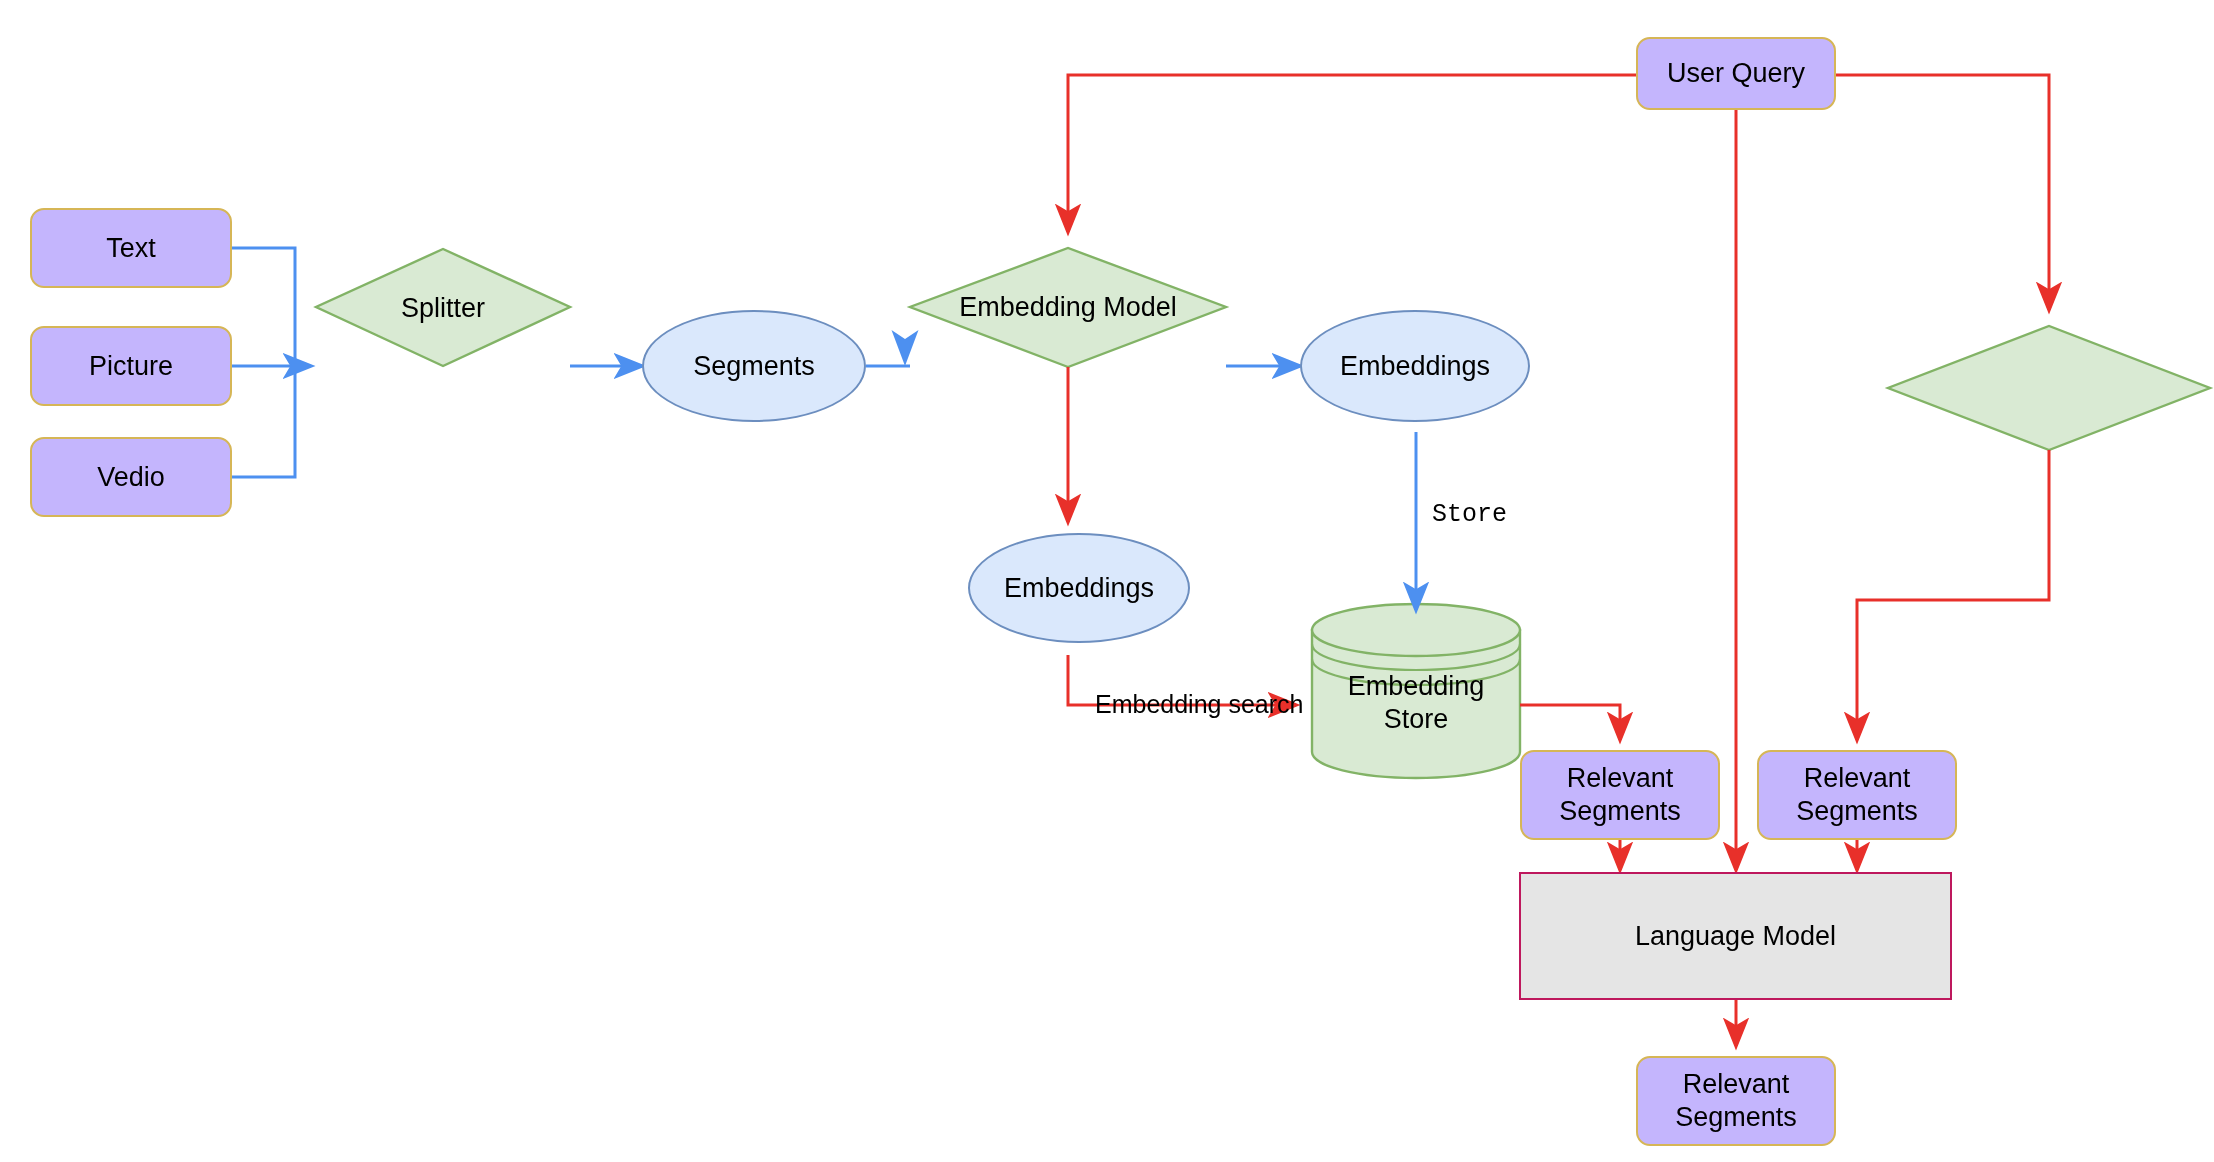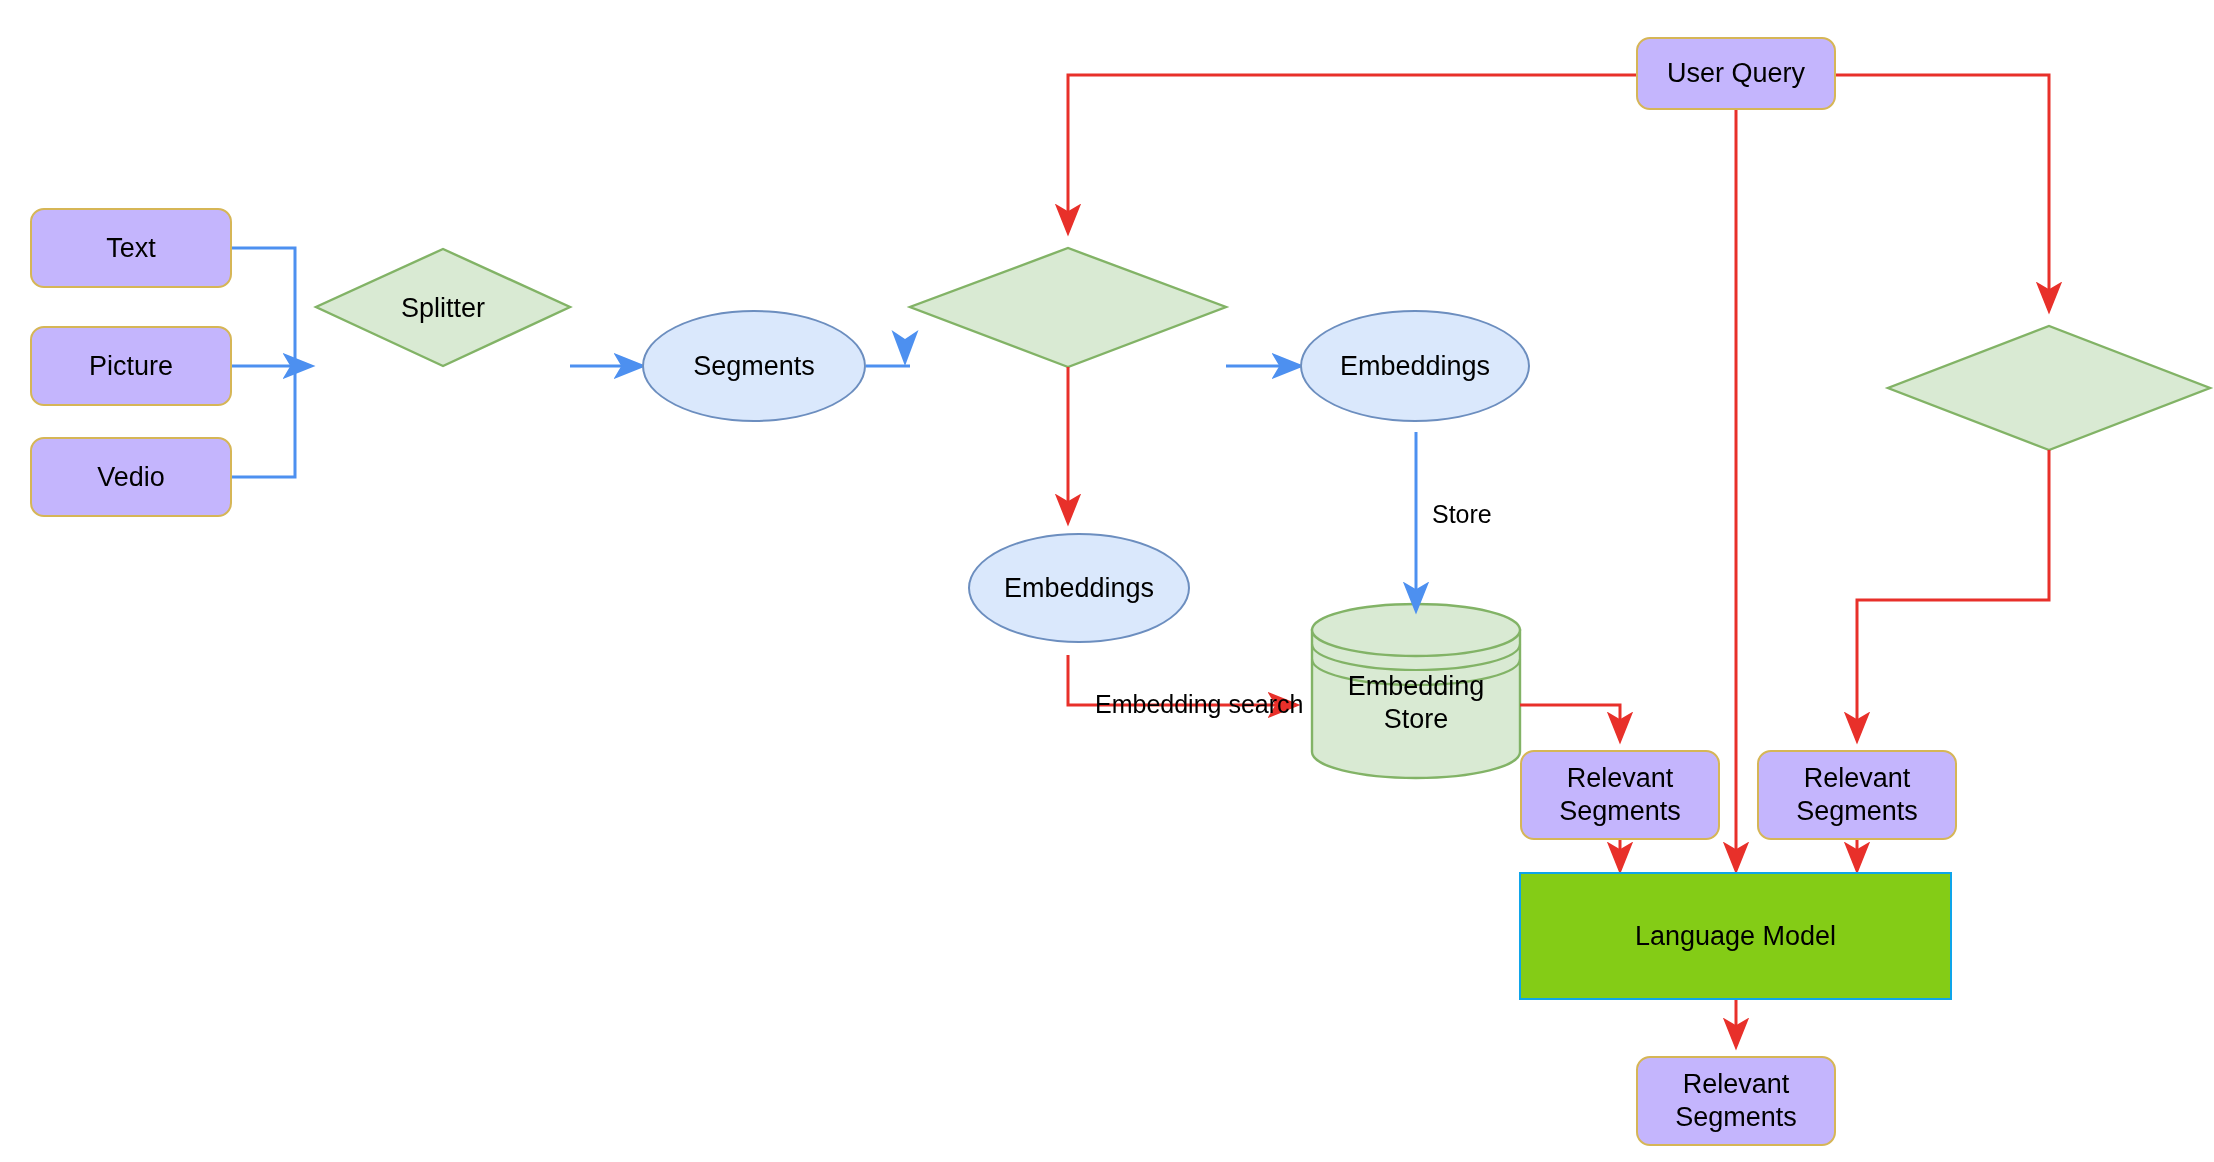--- a/index.html
+++ b/index.html
@@ -45,22 +45,22 @@
     padding: 0 6px;
   }
   
   .box-yellow {
     background: #c4b5fd;
     border: 2px solid #d6b656;
     border-radius: 14px;
   }
   
   .box-green {
-    background: #84cc16;
-    border: 2px solid #0ea5e9;
+    background: #e5e5e5;
+    border: 2px solid #be185d;
   }
   
   .ellipse-blue {
     background: #dae8fc;
     border: 2px solid #6c8ebf;
     border-radius: 50%;
   }
   
   .diamond {
     background: transparent;
@@ -200,20 +200,23 @@
   </div>
 
   <div class="node diamond" style="left:316px; top:249px; width:254px; height:118px;">
     <span class="lbl">Splitter</span>
   </div>
 
   <div class="node ellipse-blue" style="left:642px; top:310px; width:224px; height:112px;">
     <span class="lbl">Segments</span>
   </div>
 
+  <div class="node diamond" style="left:910px; top:248px; width:316px; height:119px;">
+    <span class="lbl">Embedding Model</span>
+  </div>
 
   <div class="node ellipse-blue" style="left:1300px; top:310px; width:230px; height:112px;">
     <span class="lbl">Embeddings</span>
   </div>
 
   <div class="node ellipse-blue" style="left:968px; top:533px; width:222px; height:110px;">
     <span class="lbl">Embeddings</span>
   </div>
 
   <div class="node cylinder" style="left:1312px; top:668px; width:208px; height:70px;">
@@ -237,17 +240,17 @@
 
   <div class="node box-green" style="left:1519px; top:872px; width:433px; height:128px;">
     <span class="lbl">Language Model</span>
   </div>
 
   <div class="node box-yellow" style="left:1636px; top:1056px; width:200px; height:90px;">
     <span class="lbl">Relevant
 Segments</span>
   </div>
 
-  <div class="edge-label" style="left:1432px; top:500px;">Store</div>
+  <div class="edge-label" style="left:1432px; top:500px;font-family:Liberation Mono, monospace;">Store</div>
 
   <div class="edge-label" style="left:1095px; top:690px;">Embedding search</div>
 
 </div>
 
 </body></html>

